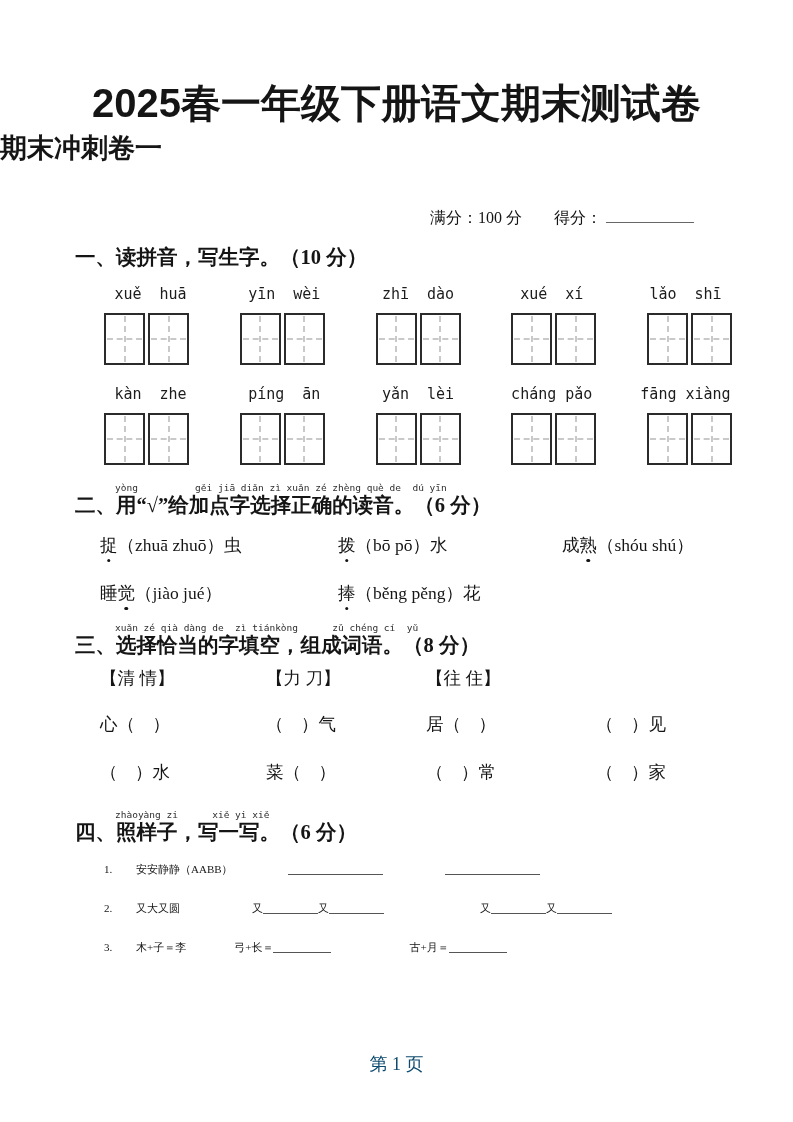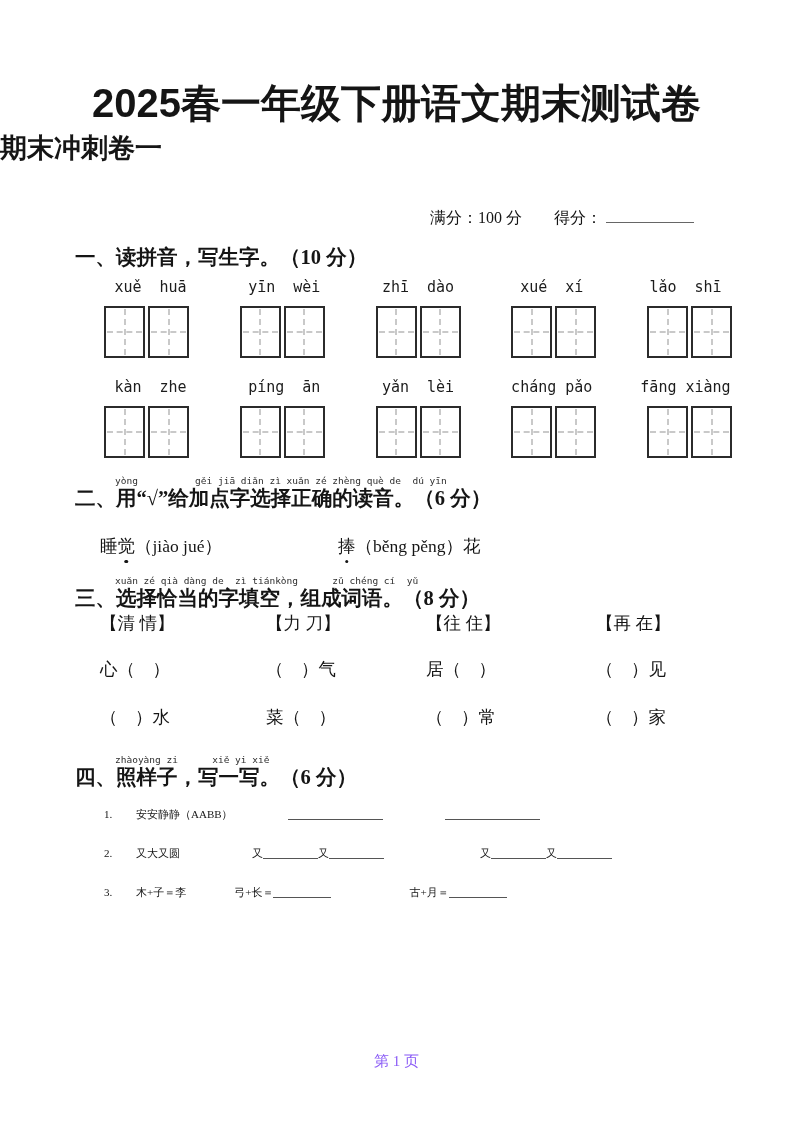--- a/index.html
+++ b/index.html
@@ -70,27 +70,27 @@
 
   .s4-item { margin-left:104px; font-size:11px; white-space:nowrap; }
   .s4-num { display:inline-block; width:32px; }
   .blank {
     display:inline-block; border-bottom:1.6px solid #555; height:0.9em; vertical-align:-2px;
   }
   .w95 { width:95px; } .w55 { width:55px; } .w58 { width:58px; }
   .ml55 { margin-left:55px; } .ml62 { margin-left:62px; } .ml72 { margin-left:72px; }
   .ml96 { margin-left:96px; } .ml48 { margin-left:48px; } .ml78 { margin-left:78px; }
 
-  .mt12 { margin-top:8px; } .mt14 { margin-top:0; } .mt16 { margin-top:16px; }
+  .mt12 { margin-top:15px; } .mt14 { margin-top:8px; } .mt16 { margin-top:16px; }
   .mt18 { margin-top:18px; } .mt20 { margin-top:20px; } .mt22 { margin-top:22px; }
   .mt24 { margin-top:24px; } .mt26 { margin-top:26px; } .mt10 { margin-top:10px; }
 
   .footer {
     position:absolute; top:1052px; left:0; width:100%; text-align:center;
-    font-size:15px; color:#8b5cf6;
+    font-size:18px; color:#0c4a6e;
   }
 </style>
 </head>
 <body>
 
 <div class="page">
 
   <div class="title">2025春一年级下册语文期末测试卷</div>
   <div class="subtitle">期末冲刺卷一</div>
 
@@ -162,35 +162,39 @@
         <div class="tzg"></div>
         <div class="tzg"></div>
       </div>
   </div>
 
   <div class="sec-block mt18">
     <div class="sec-pinyin">yòng          gěi jiā diǎn zì xuǎn zé zhèng què de  dú yīn</div>
     <div class="sec-heading">二、用“√”给加点字选择正确的读音。（6 分）</div>
   </div>
 
+  <div class="choice-row mt16">
+    <span class="c1"><span></span><span class="dot-under">捉</span><span>（zhuā zhuō）虫</span></span>
+    <span class="c2"><span></span><span class="dot-under">拨</span><span>（bō pō）水</span></span>
+    <span class="c3"><span>成</span><span class="dot-under">熟</span><span>（shóu shú）</span></span>
+  </div>
   <div class="choice-row mt24">
     <span class="c1"><span>睡</span><span class="dot-under">觉</span><span>（jiào jué）</span></span>
     <span class="c2"><span></span><span class="dot-under">捧</span><span>（běng pěng）花</span></span>
   </div>
 
   <div class="sec-block mt18">
     <div class="sec-pinyin">xuǎn zé qià dàng de  zì tiánkòng      zǔ chéng cí  yǔ</div>
     <div class="sec-heading">三、选择恰当的字填空，组成词语。（8 分）</div>
   </div>
 
   <div class="four-col mt14">
     <span class="k1">【清 情】</span>
     <span class="k2">【力 刀】</span>
     <span class="k3">【往 住】</span>
-    <span class="k4">【再 在】</span>
   </div>
   <div class="four-col mt22">
     <span class="k1">心（　）</span>
     <span class="k2">（　）气</span>
     <span class="k3">居（　）</span>
     <span class="k4">（　）见</span>
   </div>
   <div class="four-col mt24">
     <span class="k1">（　）水</span>
     <span class="k2">菜（　）</span>

